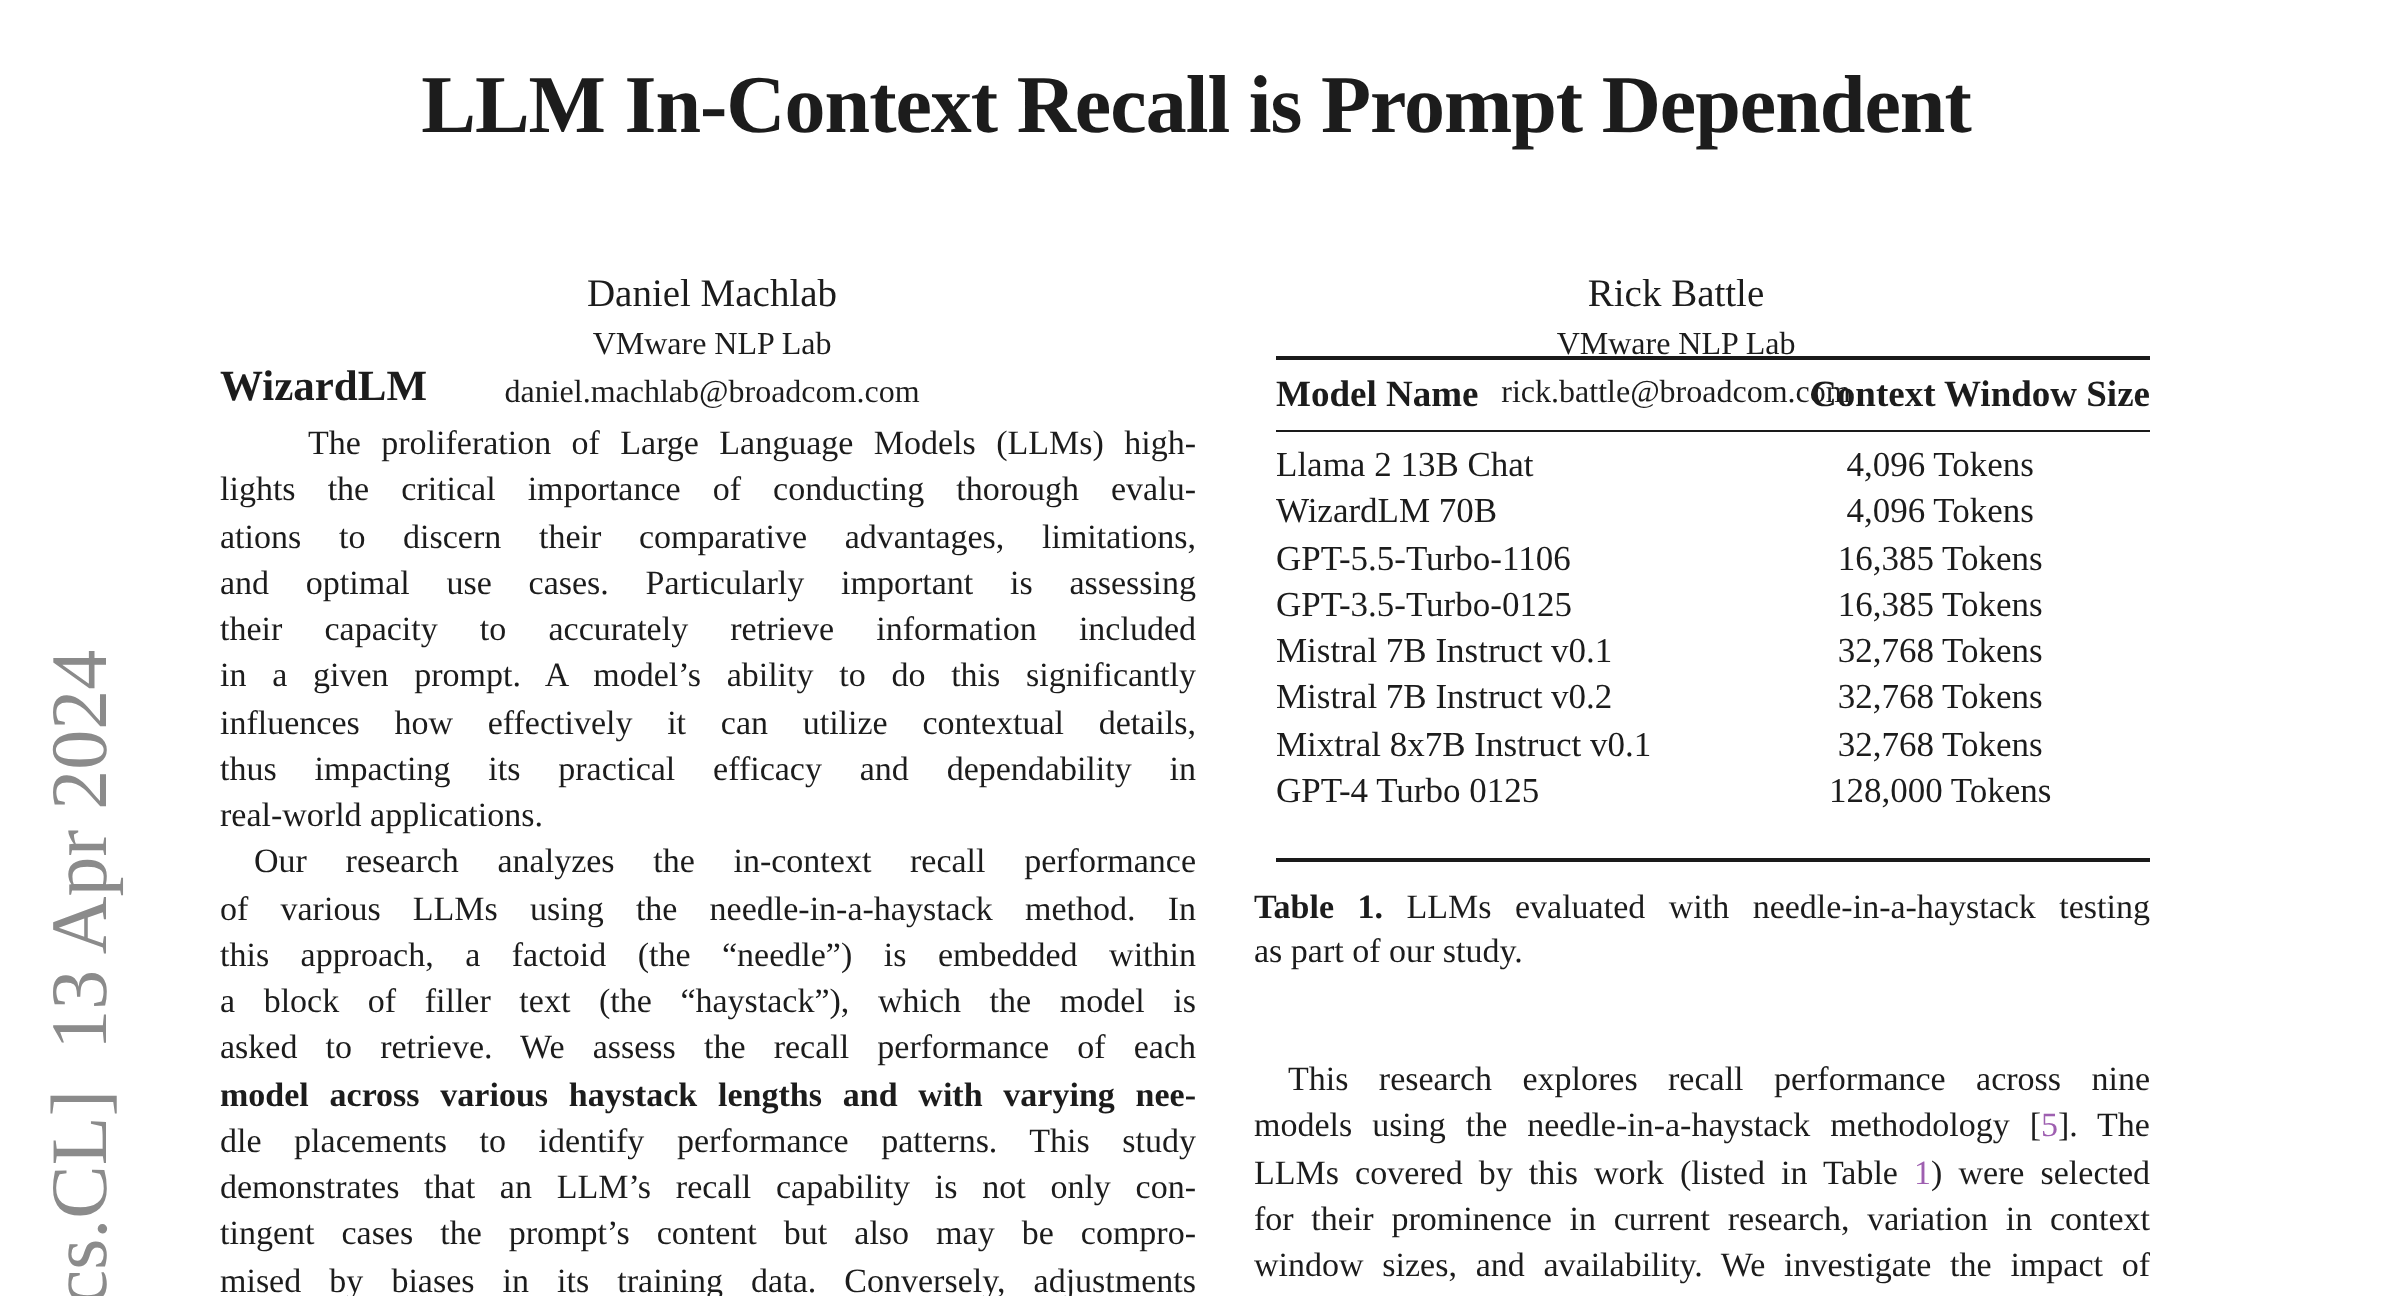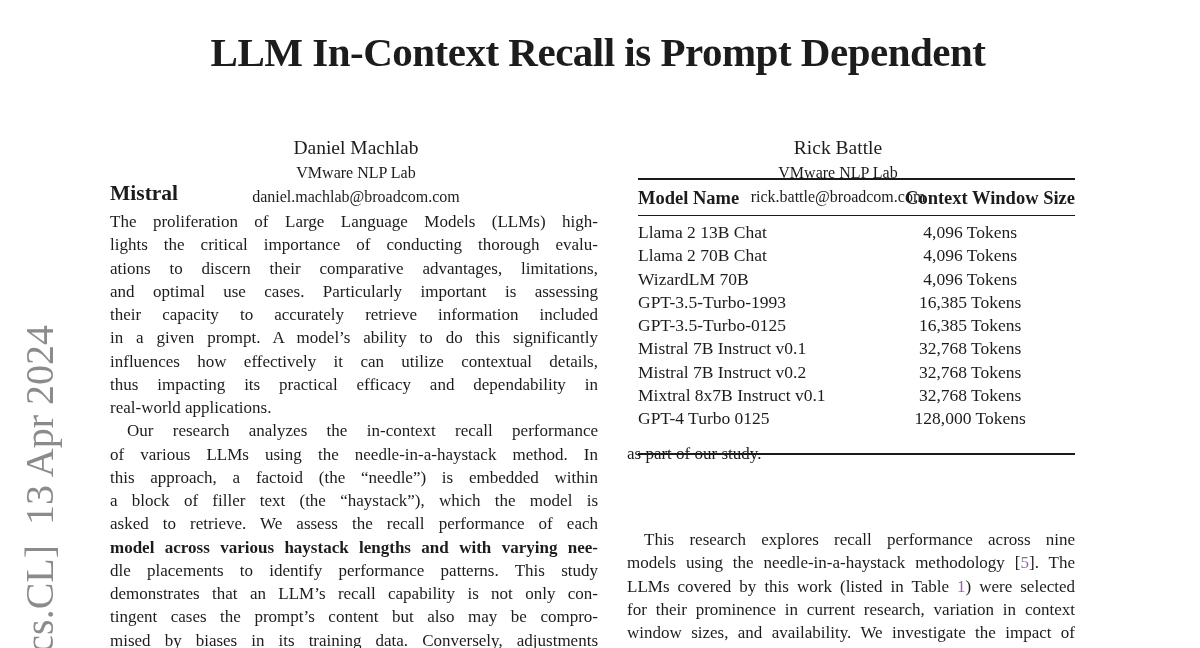--- a/index.html
+++ b/index.html
@@ -100,24 +100,24 @@
   <div class="affil">VMware NLP Lab</div>
   <div class="email">daniel.machlab@broadcom.com</div>
 </div>
 
 <div class="author a1">
   <div class="name">Rick Battle</div>
   <div class="affil">VMware NLP Lab</div>
   <div class="email">rick.battle@broadcom.com</div>
 </div>
 
-<div class="abs-head">Mistral</div>
+<div class="abs-head">WizardLM</div>
 
 <div class="col-left">
-    <div class="tline" style="white-space: normal;"><span>The proliferation of Large Language Models (LLMs) high-</span></div>
+    <div class="tline" style="white-space: normal; margin-left: 44px;"><span>The proliferation of Large Language Models (LLMs) high-</span></div>
     <div class="tline" style="white-space: normal;"><span>lights the critical importance of conducting thorough evalu-</span></div>
     <div class="tline" style="white-space: normal;"><span>ations to discern their comparative advantages, limitations,</span></div>
     <div class="tline" style="white-space: normal;"><span>and optimal use cases. Particularly important is assessing</span></div>
     <div class="tline" style="white-space: normal;"><span>their capacity to accurately retrieve information included</span></div>
     <div class="tline" style="white-space: normal;"><span>in a given prompt. A model’s ability to do this significantly</span></div>
     <div class="tline" style="white-space: normal;"><span>influences how effectively it can utilize contextual details,</span></div>
     <div class="tline" style="white-space: normal;"><span>thus impacting its practical efficacy and dependability in</span></div>
     <div class="tline lastline" style="white-space: normal;"><span>real-world applications.</span></div>
     <div class="tline indent" style="white-space: normal;"><span>Our research analyzes the in-context recall performance</span></div>
     <div class="tline" style="white-space: normal;"><span>of various LLMs using the needle-in-a-haystack method. In</span></div>
@@ -138,29 +138,25 @@
         <th class="h-model">Model Name</th>
         <th class="h-ctx">Context Window Size</th>
       </tr>
     </thead>
     <tbody>
         <tr>
           <td class="col-model">Llama 2 13B Chat</td>
           <td class="col-tokens">4,096 Tokens</td>
         </tr>
         <tr>
-          <td class="col-model">Llama 2 70B Chat</td>
-          <td class="col-tokens">4,096 Tokens</td>
-        </tr>
-        <tr>
           <td class="col-model">WizardLM 70B</td>
           <td class="col-tokens">4,096 Tokens</td>
         </tr>
         <tr>
-          <td class="col-model">GPT-3.5-Turbo-1993</td>
+          <td class="col-model">GPT-5.5-Turbo-1106</td>
           <td class="col-tokens">16,385 Tokens</td>
         </tr>
         <tr>
           <td class="col-model">GPT-3.5-Turbo-0125</td>
           <td class="col-tokens">16,385 Tokens</td>
         </tr>
         <tr>
           <td class="col-model">Mistral 7B Instruct v0.1</td>
           <td class="col-tokens">32,768 Tokens</td>
         </tr>
@@ -174,20 +170,21 @@
         </tr>
         <tr>
           <td class="col-model">GPT-4 Turbo 0125</td>
           <td class="col-tokens">128,000 Tokens</td>
         </tr>
       </tbody>
   </table>
 </div>
 
 <div class="caption">
+    <div class="tline" style="white-space: normal;"><span class="b">Table 1.</span><span> LLMs evaluated with needle-in-a-haystack testing</span></div>
     <div class="tline lastline" style="white-space: normal;"><span>as part of our study.</span></div>
   </div>
 
 <div class="col-right">
     <div class="tline indent" style="white-space: normal;"><span>This research explores recall performance across nine</span></div>
     <div class="tline" style="white-space: normal;"><span>models using the needle-in-a-haystack methodology [</span><span class="cite">5</span><span>]. The</span></div>
     <div class="tline" style="white-space: normal;"><span>LLMs covered by this work (listed in Table </span><span class="cite">1</span><span>) were selected</span></div>
     <div class="tline" style="white-space: normal;"><span>for their prominence in current research, variation in context</span></div>
     <div class="tline" style="white-space: normal;"><span>window sizes, and availability. We investigate the impact of</span></div>
   </div>

